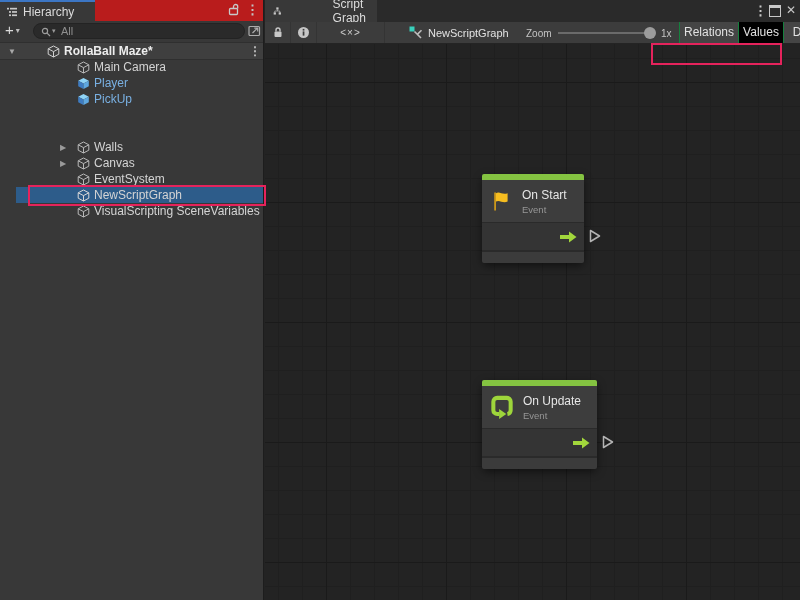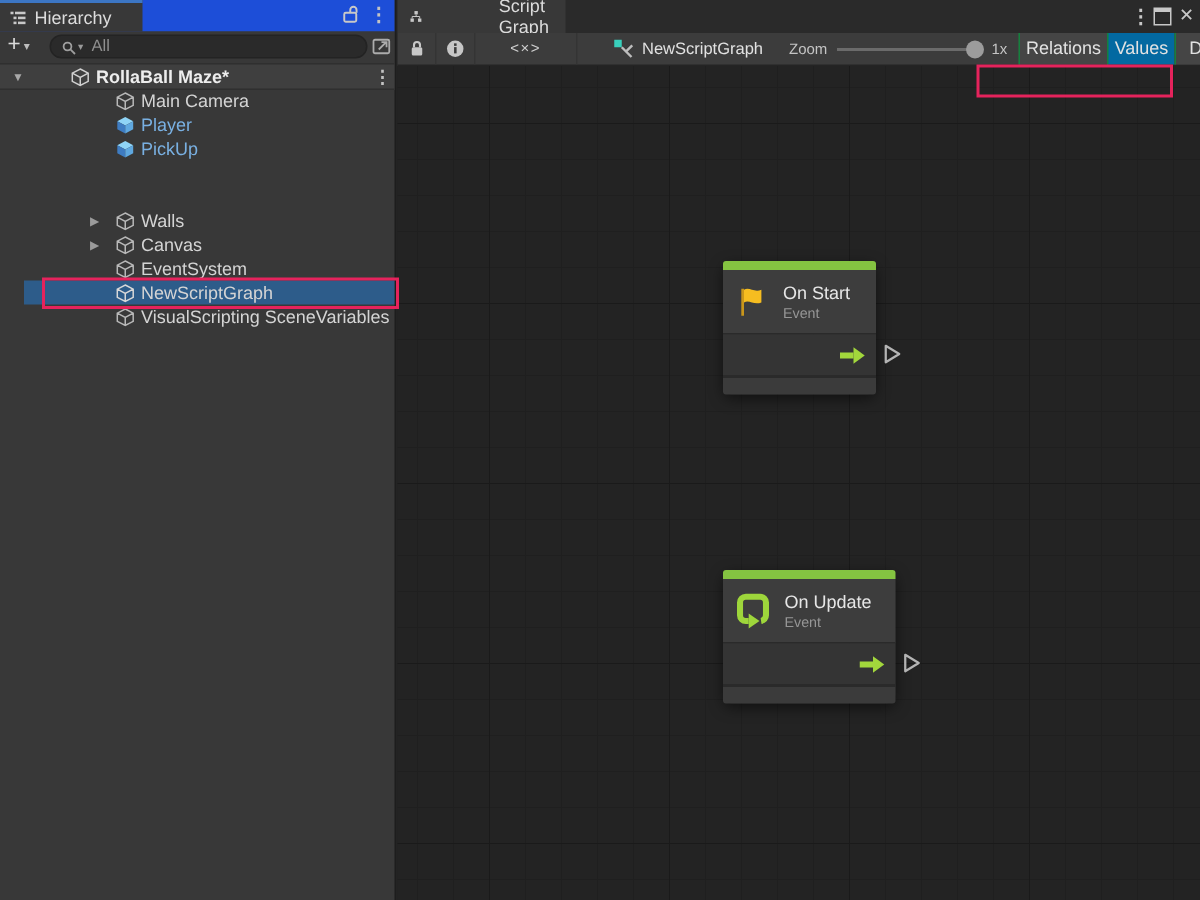--- a/index.html
+++ b/index.html
@@ -2,21 +2,21 @@
 <html><head>
 <meta charset="utf-8">
 <style>
   html,body{margin:0;padding:0;background:#111;}
   #root{position:relative;width:800px;height:600px;overflow:hidden;
         font-family:"Liberation Sans",sans-serif;background:#232323;user-select:none;}
   svg{display:block;}
 
   
   #hier{position:absolute;left:0;top:0;width:264px;height:600px;background:#383838;border-right:1px solid #1d1d1d;box-sizing:border-box;}
-  .strip{position:absolute;left:0;top:0;right:0;height:21px;background:#1d4ed8;}
+  .strip{position:absolute;left:0;top:0;right:0;height:21px;background:#b91c1c;}
   .tab{position:absolute;left:0;top:0;width:95px;height:21px;background:#383838;border-top:2px solid #3c76c4;
        display:flex;align-items:center;gap:5px;padding-left:6px;box-sizing:border-box;}
   .tab .tlbl{font-size:12px;color:#dcdcdc;}
   .h-unlock{position:absolute;left:227px;top:3px;}
   .h-kebab{position:absolute;left:246px;top:2px;font-size:13px;color:#c3c3c3;font-weight:bold;}
 
   .htools{position:absolute;left:0;top:21px;right:0;height:21px;background:#383838;}
   .plusbtn{position:absolute;left:5px;top:1px;display:flex;align-items:flex-end;color:#dadada;}
   .plusbtn .pg{font-size:15px;line-height:15px;}
   .plusbtn .dd{font-size:8px;color:#bdbdbd;margin-left:2px;line-height:12px;}
@@ -65,21 +65,21 @@
   .tseg.b3{left:52px;width:68px;font-size:10px;color:#cfcfcf;letter-spacing:1px;}
   .crumb{position:absolute;left:138px;top:0;height:21px;display:flex;align-items:center;gap:5px;padding-left:6px;}
   .crumb .clbl{font-size:11px;color:#e2e2e2;white-space:nowrap;}
   .zoomlbl{position:absolute;left:261px;top:6px;font-size:10px;color:#c4c4c4;}
   .ztrack{position:absolute;left:293px;top:10px;width:97px;height:2px;background:#6b6b6b;}
   .zhandle{position:absolute;left:379px;top:5px;width:12px;height:12px;border-radius:50%;background:#9c9c9c;}
   .zval{position:absolute;left:396px;top:6px;font-size:10px;color:#c4c4c4;}
   .seg{position:absolute;top:0;height:21px;line-height:21px;text-align:center;font-size:12px;color:#e2e2e2;
        background:#454545;border-left:1px solid #15803d;box-sizing:border-box;white-space:nowrap;overflow:hidden;}
   .seg.rel{left:414px;width:59px;}
-  .seg.val{left:473px;width:45px;background:#0369a1;}
+  .seg.val{left:473px;width:45px;background:#000000;}
   .seg.dim{left:518px;width:40px;}
 
   .gcanvas{position:absolute;left:0;top:44px;right:0;bottom:0;background-color:#232323;
     background-image:
       linear-gradient(to right,#1a1a1a 1px,transparent 1px),
       linear-gradient(to bottom,#1a1a1a 1px,transparent 1px),
       linear-gradient(to right,#1f1f1f 1px,transparent 1px),
       linear-gradient(to bottom,#1f1f1f 1px,transparent 1px);
     background-size:120px 120px,120px 120px,24px 24px,24px 24px;
     background-position:61px 0,0 38px,13px 0,0 14px;}

